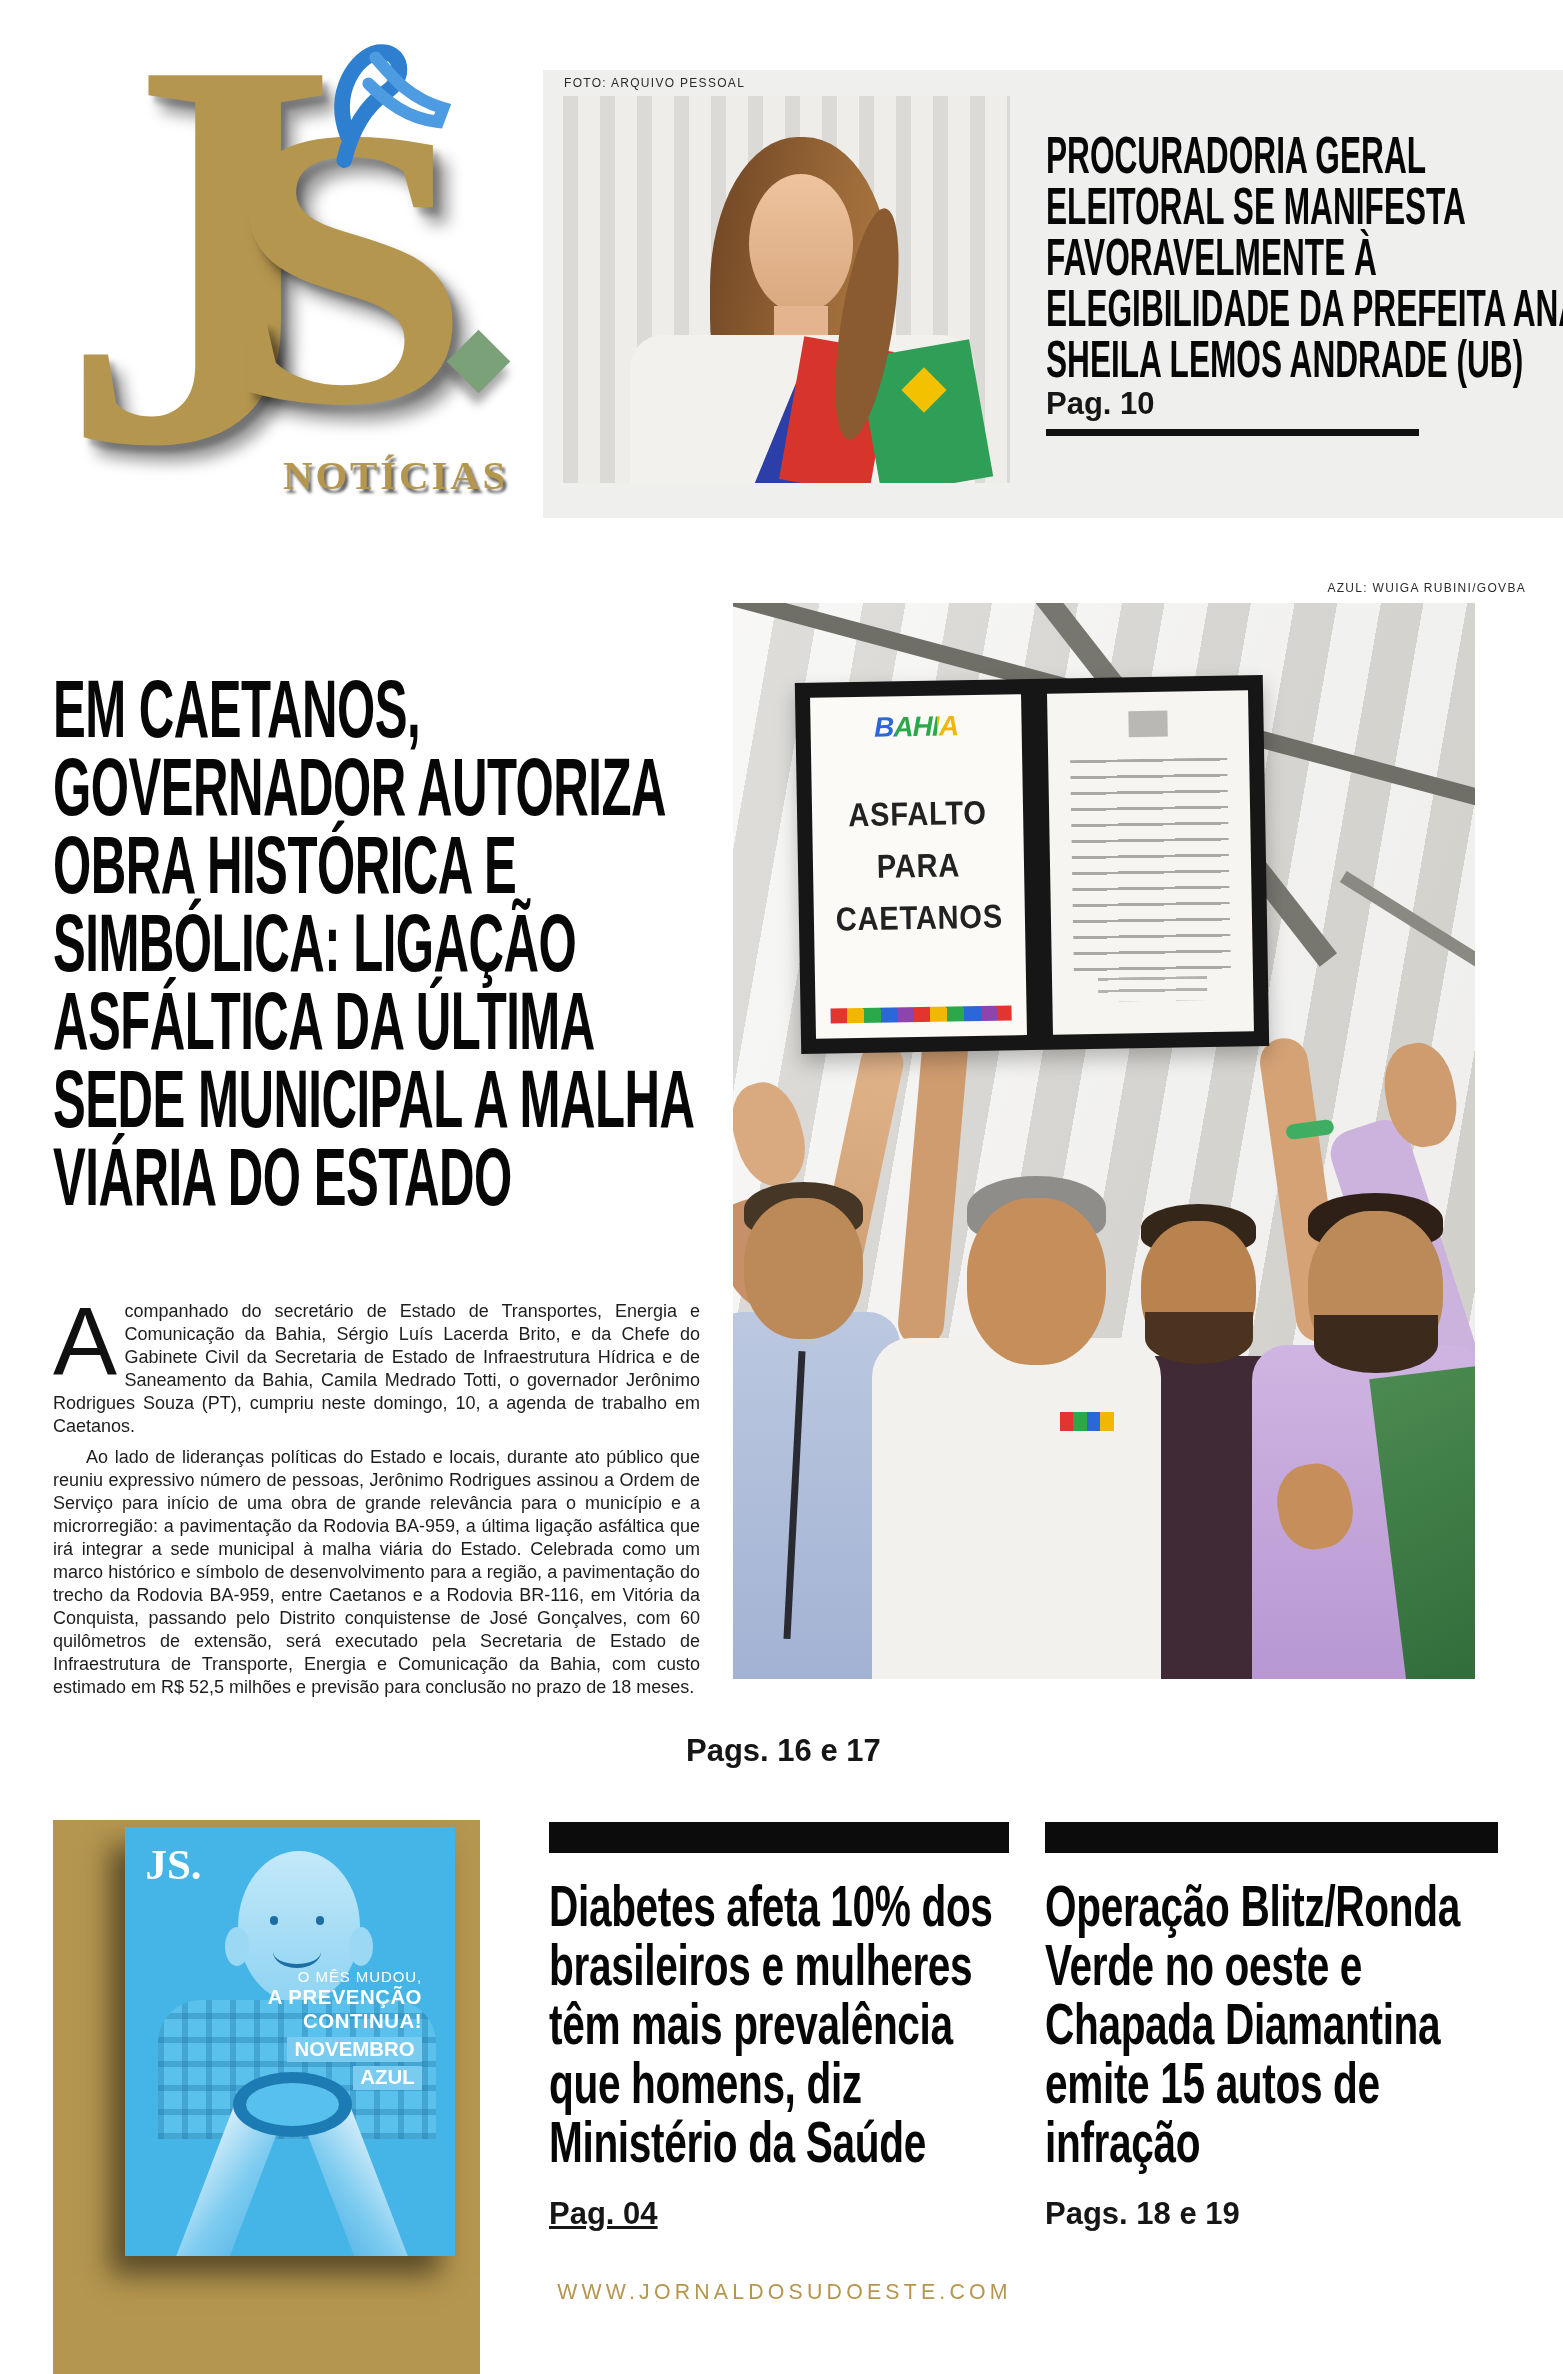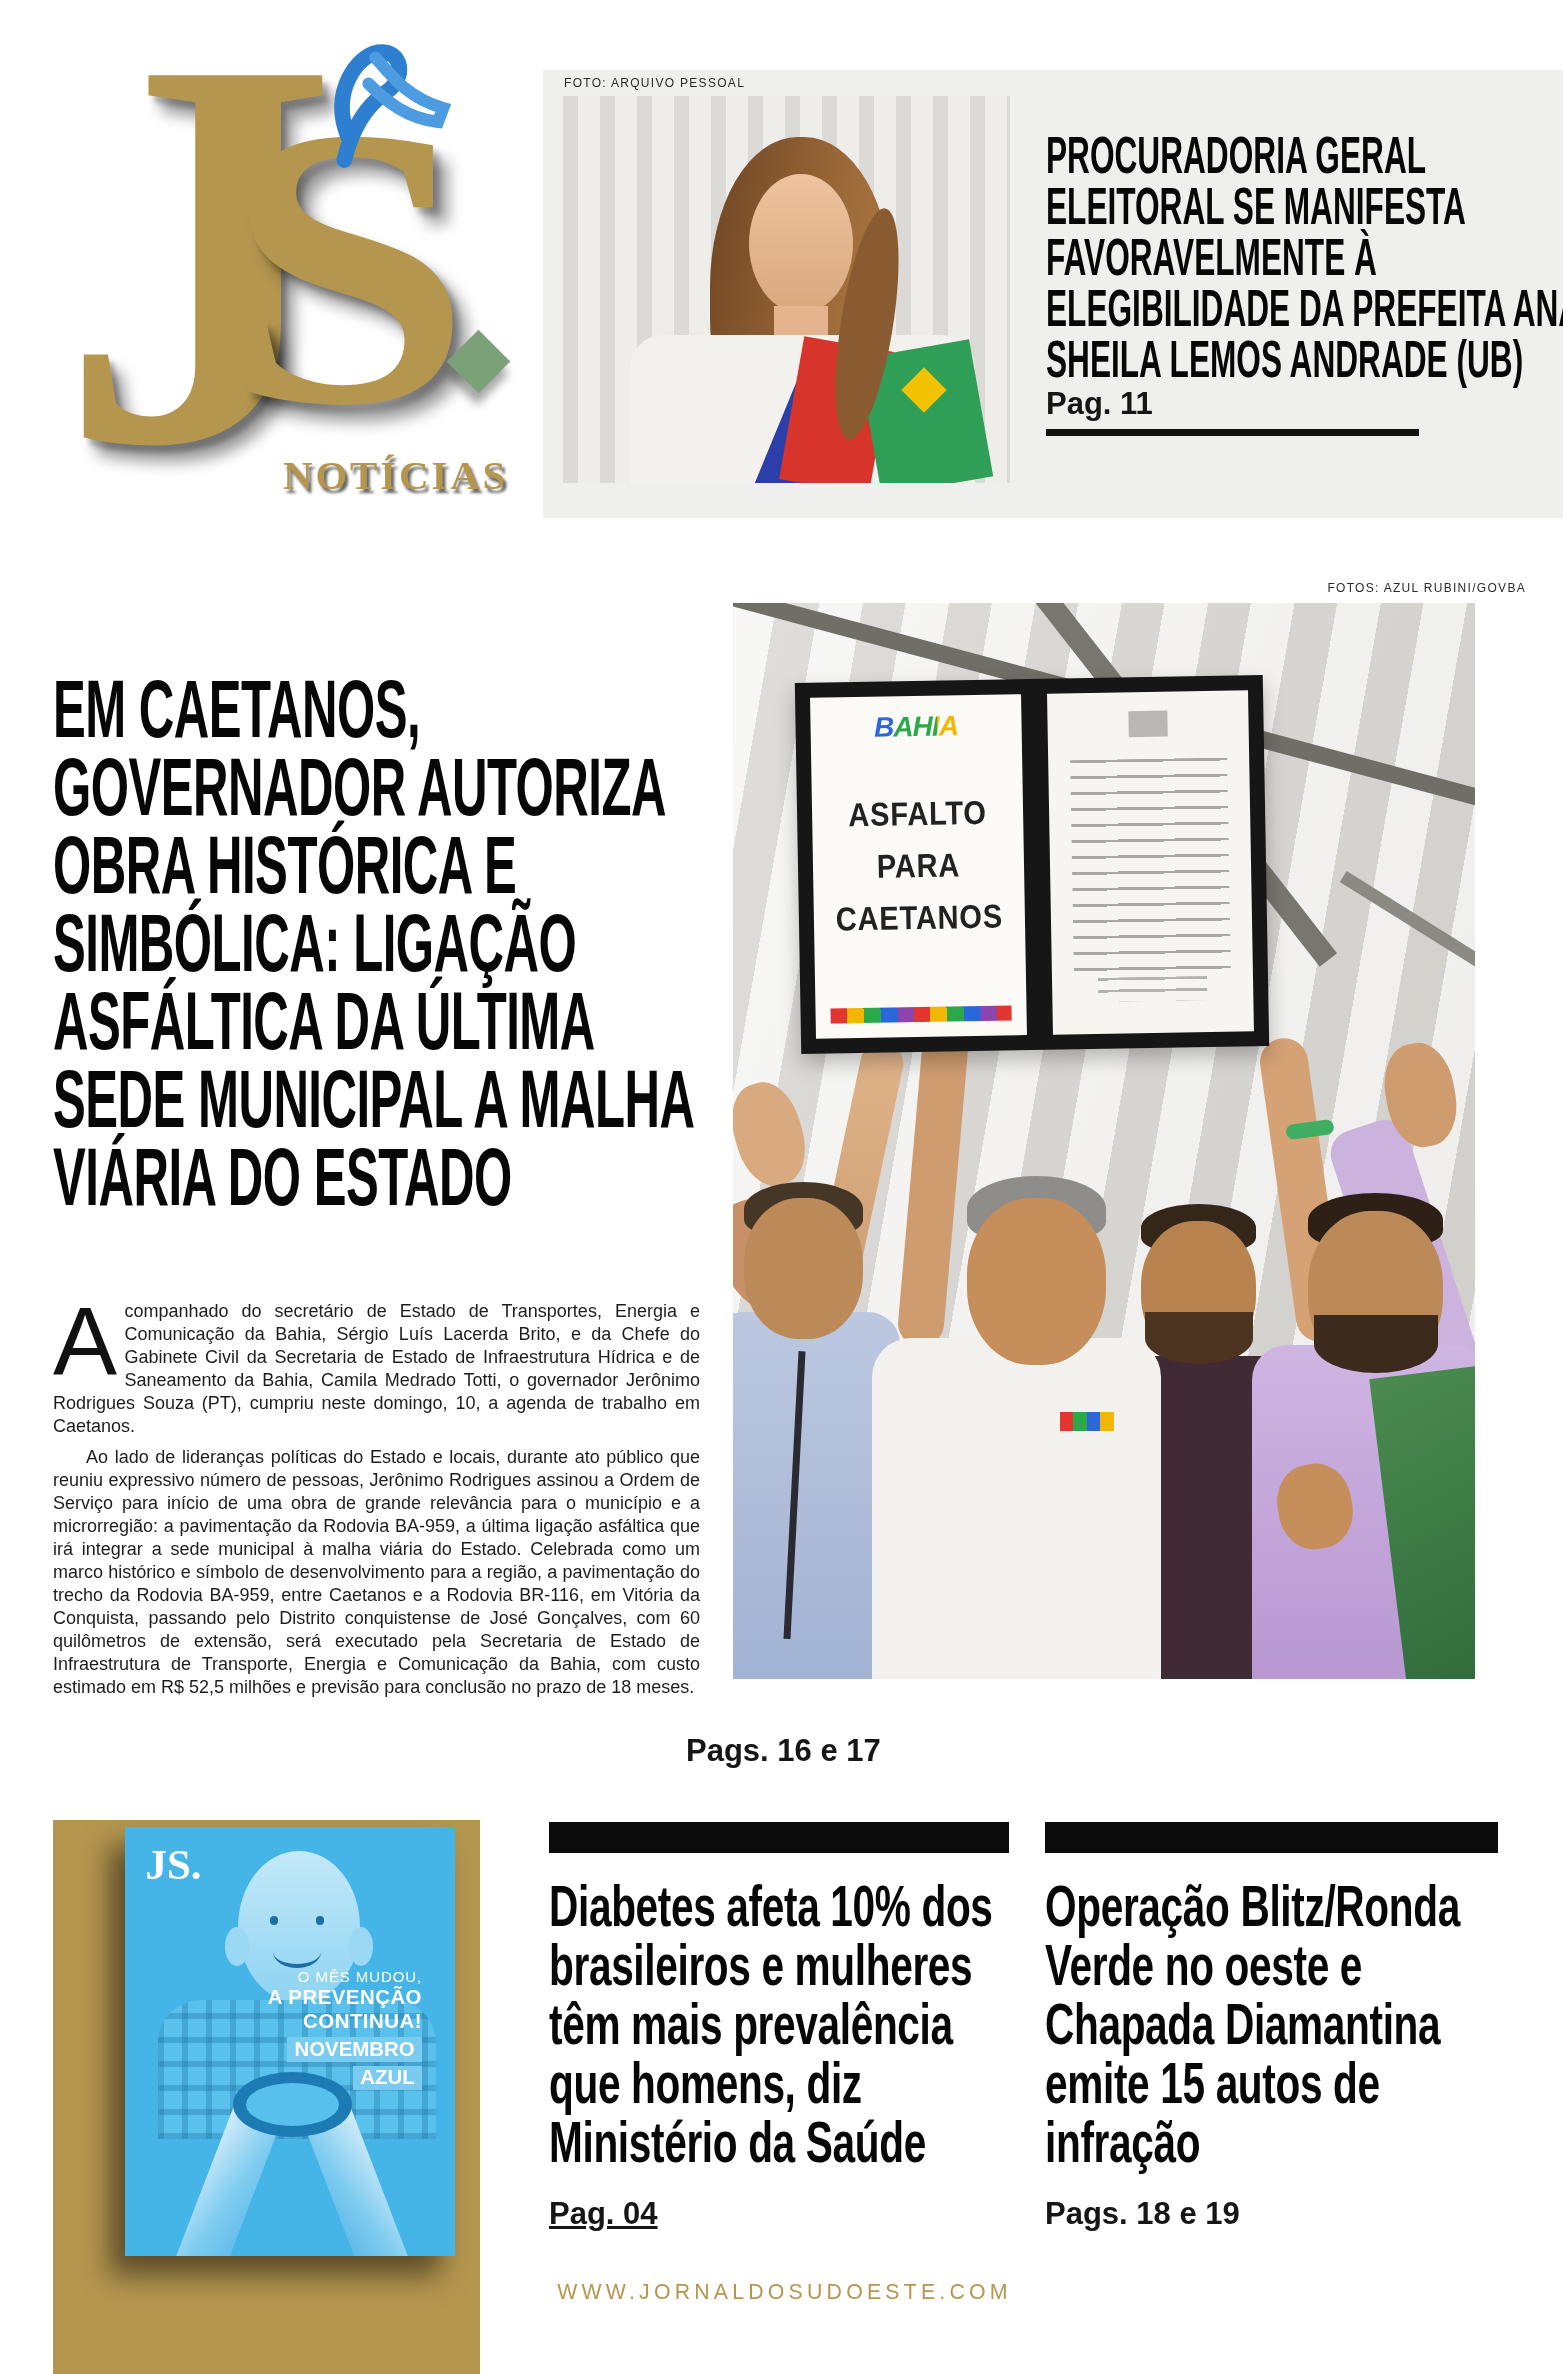--- a/index.html
+++ b/index.html
@@ -181,24 +181,24 @@
     <div class="abs pt-flag-green"></div>
     <div class="abs pt-flag-yellow"></div>
     <div class="abs pt-strand"></div>
   </div>
 
   <div class="abs hl hl-top">PROCURADORIA GERAL
 ELEITORAL SE MANIFESTA
 FAVORAVELMENTE À
 ELEGIBILIDADE DA PREFEITA ANA
 SHEILA LEMOS ANDRADE (UB)</div>
-  <div class="abs pagref" style="left:1046px;top:386px;">Pag. 11</div>
+  <div class="abs pagref" style="left:1046px;top:386px;">Pag. 10</div>
   <div class="abs rule-black"></div>
 
-  <div class="abs caption" style="left:1150px;top:581px;width:376px;text-align:right;">FOTOS: AZUL RUBINI/GOVBA</div>
+  <div class="abs caption" style="left:1150px;top:581px;width:376px;text-align:right;">AZUL: WUIGA RUBINI/GOVBA</div>
 
   <div class="abs photo-main">
     <div class="abs tent-fold"></div>
     <div class="abs pole pole1"></div>
     <div class="abs pole pole2"></div>
     <div class="abs pole pole3"></div>
 
     <div class="abs arm arm-a"></div>
     <div class="abs arm arm-b"></div>
     <div class="abs arm hand-l1"></div>

